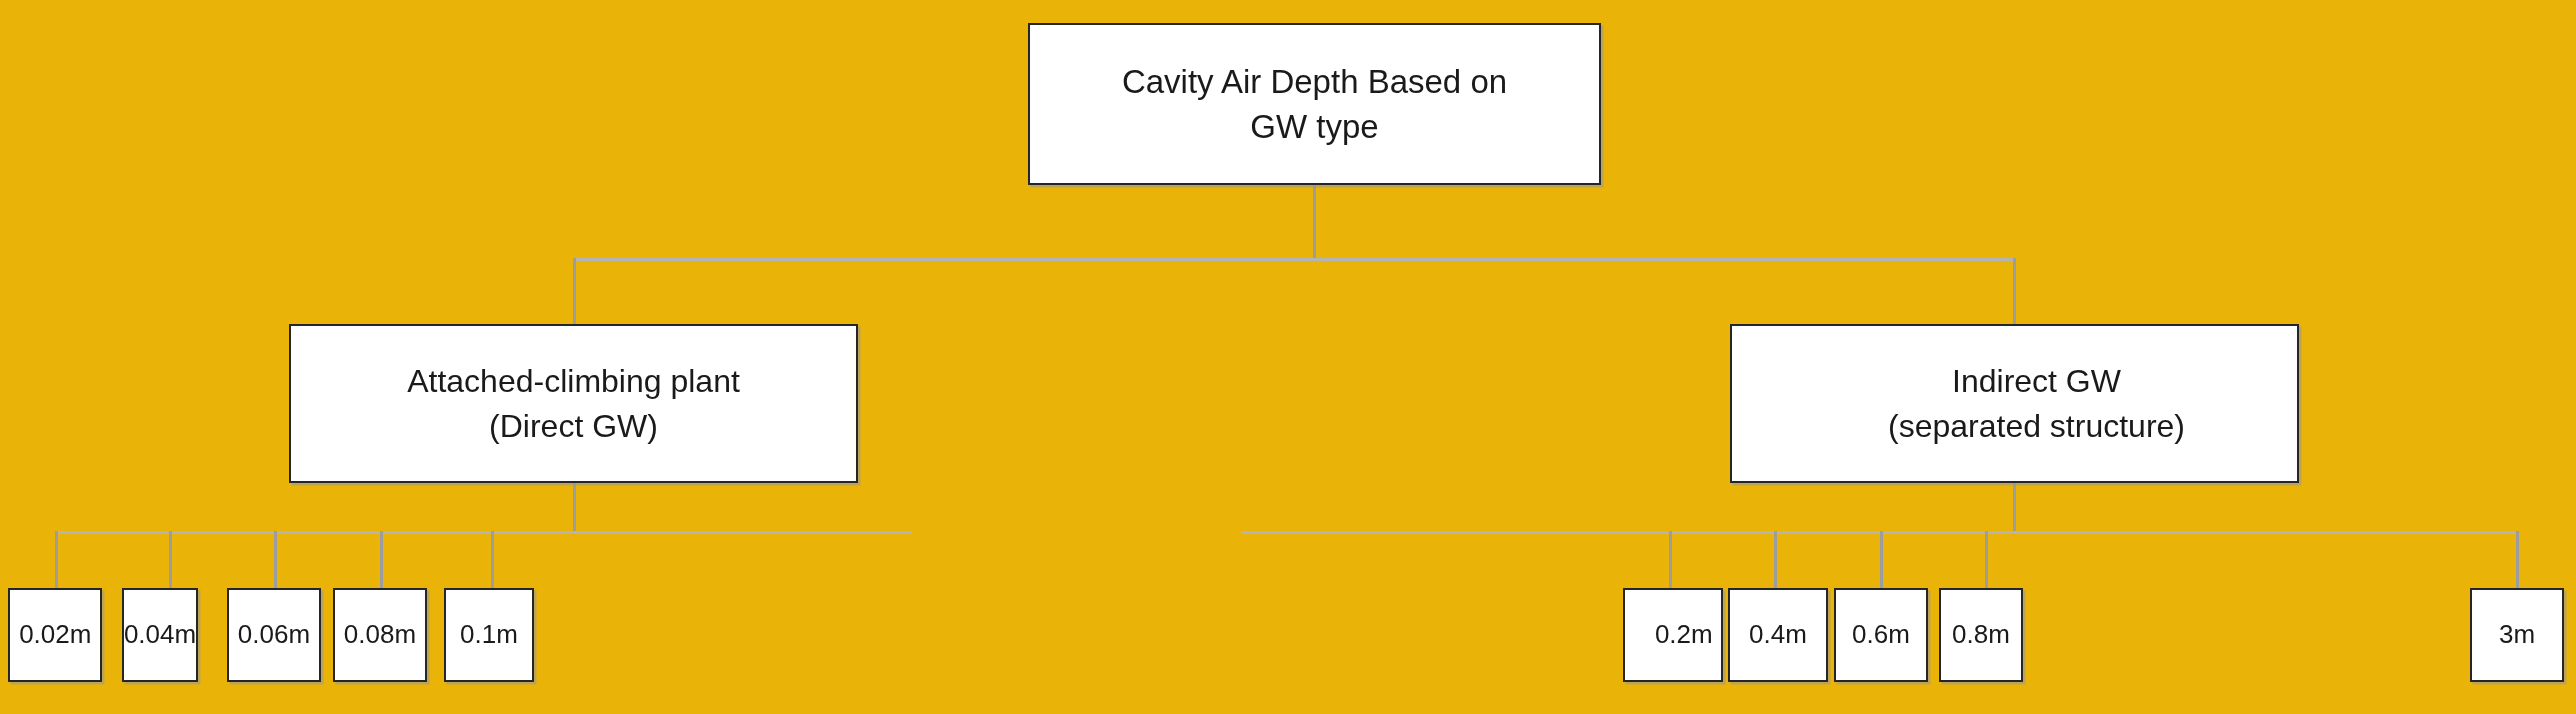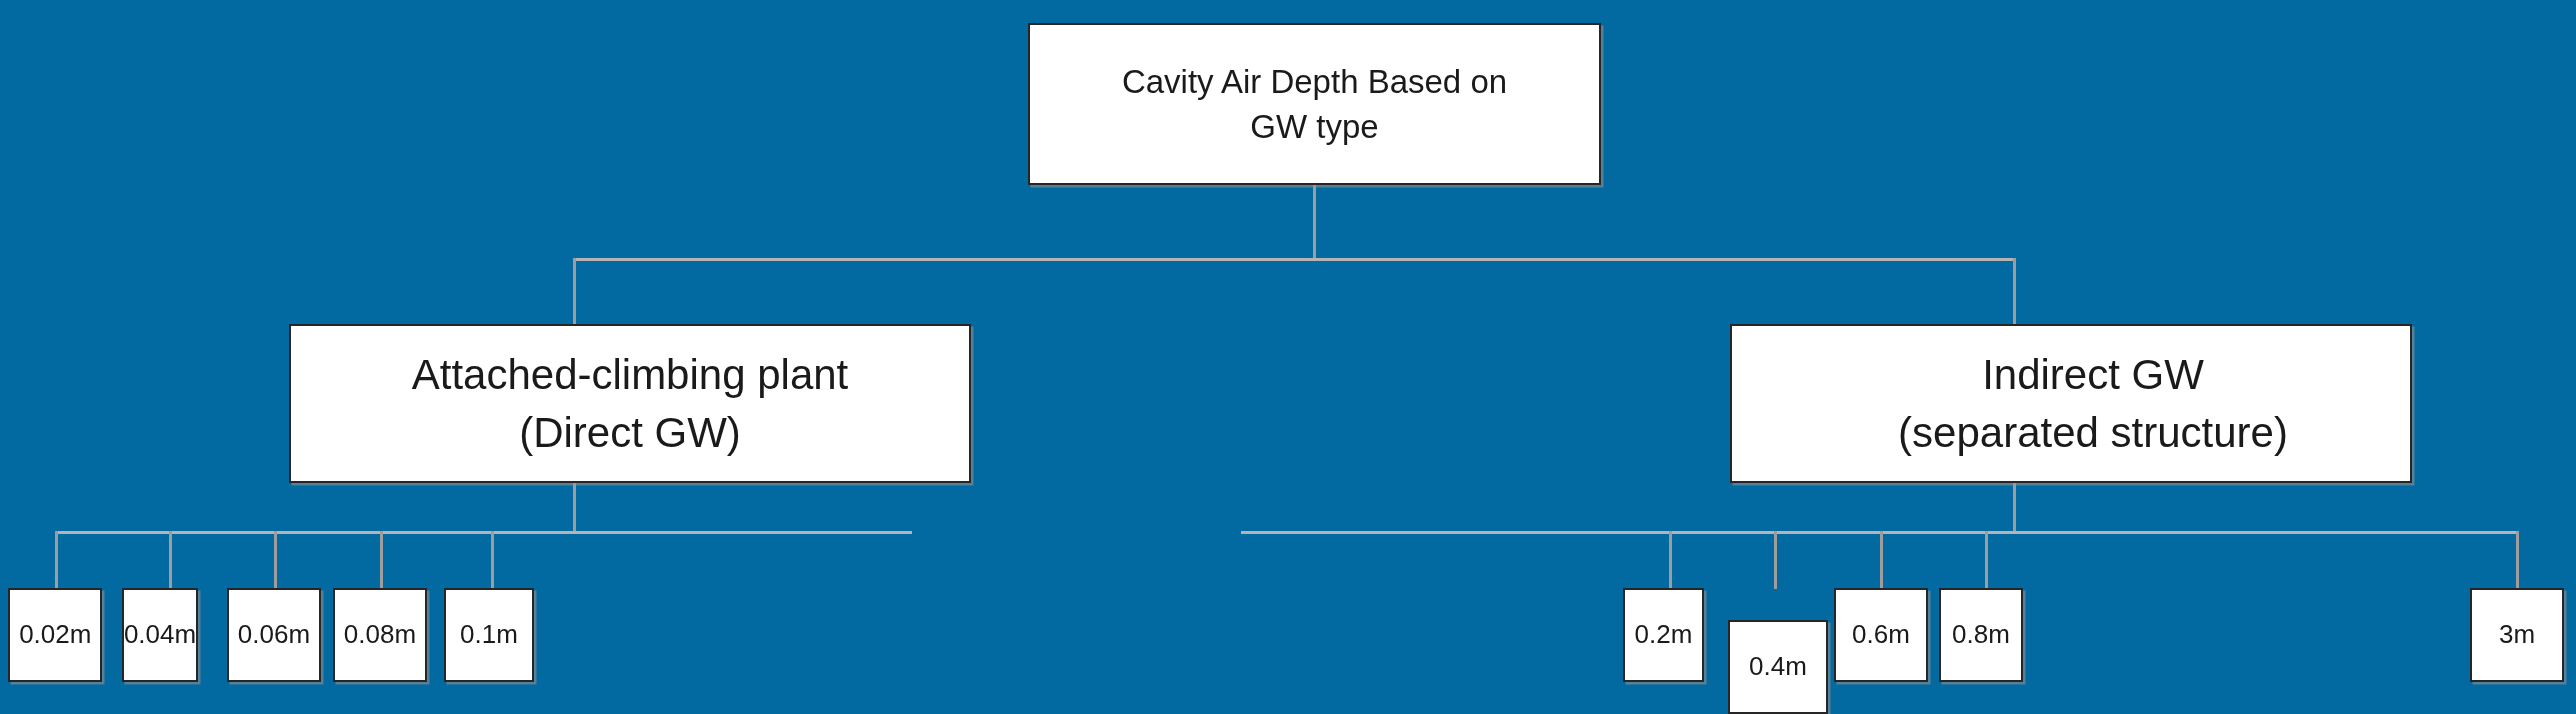--- a/index.html
+++ b/index.html
@@ -9,21 +9,21 @@
     background: #ffffff;
   }
   body {
     font-family: "Liberation Sans", sans-serif;
     -webkit-font-smoothing: antialiased;
   }
   #canvas {
     position: relative;
     width: 2576px;
     height: 715px;
-    background: #0369a1;
+    background: #eab308;
     overflow: hidden;
   }
 
   
   .conn {
     position: absolute;
     background: #9d9d9d;
   }
   .conn.h { height: 2.5px; }
   .conn.v { width: 2.5px; }
@@ -52,23 +52,23 @@
 
   .node.root {
     left: 1028px;
     top: 23.4px;
     width: 573px;
     height: 162px;
     font-size: 33px;
   }
   .node.level2 {
     top: 324px;
-    width: 682px;
+    width: 569px;
     height: 159px;
-    font-size: 42px;
+    font-size: 32px;
   }
   .node.level2.left  { left: 289px; }
   .node.level2.right { left: 1730px; padding-left: 44px; }
 
   .node.leaf {
     top: 588px;
     height: 94px;
     font-size: 26px;
     border-width: 2.5px;
   }
@@ -127,24 +127,24 @@
 
   <div class="conn v" style="left:2013px; top:482px; height:50px;"></div>
   <div class="conn h light" style="left:1241px; top:531px; width:1277px;"></div>
 
   <div class="conn v" style="left:1669px; top:531px; height:58px;"></div>
   <div class="conn v" style="left:1774px; top:531px; height:58px;"></div>
   <div class="conn v" style="left:1880px; top:531px; height:58px;"></div>
   <div class="conn v" style="left:1985px; top:531px; height:58px;"></div>
   <div class="conn v" style="left:2516px; top:531px; height:58px;"></div>
 
-  <div class="node leaf" style="left:1623px; width:81px;">
+  <div class="node leaf" style="left:1623px; width:100px;justify-content:flex-end;">
     <span class="label">0.2m</span>
   </div>
-  <div class="node leaf" style="left:1728px; width:100px;margin-top:32px;">
+  <div class="node leaf" style="left:1728px; width:100px;">
     <span class="label">0.4m</span>
   </div>
   <div class="node leaf" style="left:1834px; width:94px;">
     <span class="label">0.6m</span>
   </div>
   <div class="node leaf" style="left:1939px; width:84px;">
     <span class="label">0.8m</span>
   </div>
   <div class="node leaf" style="left:2470px; width:94px;">
     <span class="label">3m</span>

